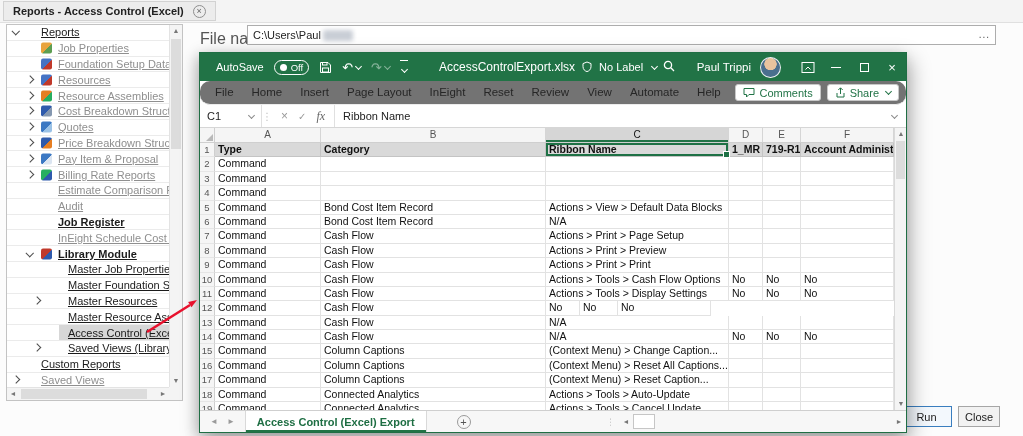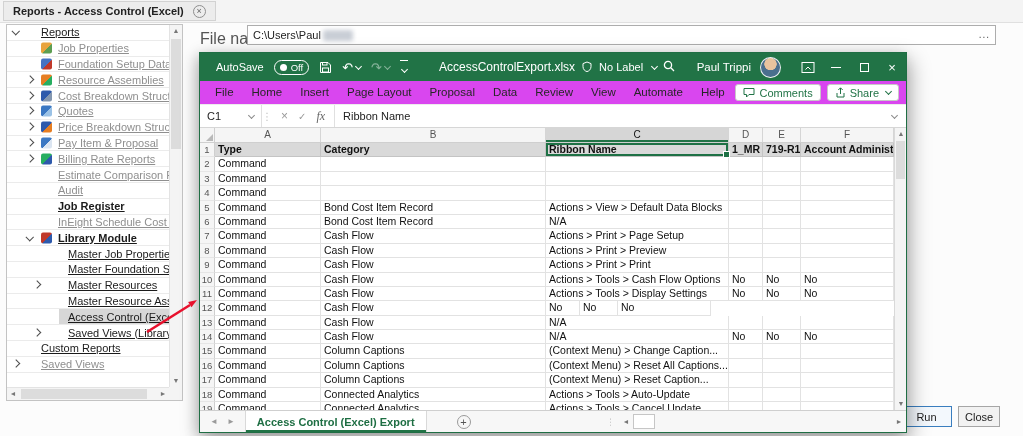--- a/index.html
+++ b/index.html
@@ -64,21 +64,21 @@
   .tb-search{position:absolute;left:462px;top:6px;}
   .tb-right{position:absolute;right:0;top:0;height:100%;display:flex;align-items:center;}
   .tb-user{font-size:11.5px;margin-right:9px;}
   .avatar{width:21px;height:21px;border-radius:50%;margin-right:13px;border:1.5px solid rgba(255,255,255,.9);box-sizing:border-box;
           background:radial-gradient(circle at 50% 32%, #e8c39e 0 37%, #4a6f8e 40%);}
   .winbtn{width:28px;height:28px;display:flex;align-items:center;justify-content:center;color:#fff;}
   .min-line{width:10px;height:1px;background:#fff;}
   .max-box{width:9px;height:9px;border:1px solid #fff;box-sizing:border-box;}
   .close-x{font-size:13px;line-height:13px;}
   
-  .xl-ribbon{height:23px;flex:none;background:#d946ef;border-bottom:1px solid #ececec;display:flex;align-items:flex-start;position:relative;}
+  .xl-ribbon{height:23px;flex:none;background:#737373;border-bottom:1px solid #ececec;display:flex;align-items:flex-start;position:relative;border-radius:10px;}
   .rtabs{display:flex;align-items:center;height:100%;padding-left:6px;}
   .rtab{padding:0 9px;font-size:11.5px;color:#262626;line-height:23px;}
   .ribbon-right{position:absolute;right:7px;top:0;height:100%;display:flex;align-items:center;gap:6px;}
   .pill-btn{height:17px;border:1px solid #c8c8c8;border-radius:3px;display:flex;align-items:center;gap:4px;padding:0 7px;
             font-size:11px;color:#217346;background:#fff;box-sizing:border-box;}
   .pill-btn .cv{border-color:#217346;}
   
   .xl-formula{height:22px;flex:none;background:#fff;border-bottom:1px solid #d6d6d6;display:flex;align-items:stretch;font-size:11px;}
   .name-box{width:62px;flex:none;display:flex;align-items:center;padding-left:7px;color:#222;border-right:1px solid #e0e0e0;box-sizing:border-box;}
   .name-box .cv{border-color:#8a8a8a;margin-left:auto;margin-right:7px;}
@@ -144,20 +144,25 @@
           <span class="tchev open" style="left: 6px;"></span>
           <span class="tree-label" style="left: 34px;">Reports</span>
         </div>
         <div class="tree-row">
           <span class="tree-icon" style="left: 34px; background: linear-gradient(135deg, rgb(232, 163, 61) 55%, rgb(93, 158, 82) 55%);"></span>
           <span class="tree-label dim" style="left: 51px;">Job Properties</span>
         </div>
         <div class="tree-row">
           <span class="tree-icon" style="left: 34px; background: linear-gradient(135deg, rgb(68, 114, 196) 55%, rgb(192, 57, 43) 55%);"></span>
           <span class="tree-label dim" style="left: 51px;">Foundation Setup Data</span>
+        </div>
+        <div class="tree-row">
+          <span class="tchev" style="left: 20px;"></span>
+          <span class="tree-icon" style="left: 34px; background: linear-gradient(135deg, rgb(68, 114, 196) 55%, rgb(192, 57, 43) 55%);"></span>
+          <span class="tree-label dim" style="left: 51px;">Resources</span>
         </div>
         <div class="tree-row">
           <span class="tchev" style="left: 20px;"></span>
           <span class="tree-icon" style="left: 34px; background: linear-gradient(135deg, rgb(230, 126, 34) 55%, rgb(39, 174, 96) 55%);"></span>
           <span class="tree-label dim" style="left: 51px;">Resource Assemblies</span>
         </div>
         <div class="tree-row">
           <span class="tchev" style="left: 20px;"></span>
           <span class="tree-icon" style="left: 34px; background: linear-gradient(135deg, rgb(46, 90, 172) 55%, rgb(132, 151, 176) 55%);"></span>
           <span class="tree-label dim" style="left: 51px;">Cost Breakdown Structure</span>
@@ -313,22 +318,22 @@
         <span class="winbtn close-x">×</span>
       </div>
     </div>
 
     <div class="xl-ribbon">
       <div class="rtabs" id="ribbon-tabs">
           <div class="rtab">File</div>
           <div class="rtab">Home</div>
           <div class="rtab">Insert</div>
           <div class="rtab">Page Layout</div>
-          <div class="rtab">Proposal</div>
-          <div class="rtab">Data</div>
+          <div class="rtab">InEight</div>
+          <div class="rtab">Reset</div>
           <div class="rtab">Review</div>
           <div class="rtab">View</div>
           <div class="rtab">Automate</div>
           <div class="rtab">Help</div>
         </div>
       <div class="ribbon-right">
         <span class="pill-btn">
           <svg width="12" height="11" viewBox="0 0 12 11" fill="none" stroke="#217346" stroke-width="1">
             <path d="M1 1.5 h10 v6 h-5 l-2.5 2.5 v-2.5 h-2.5 z"></path>
           </svg>

